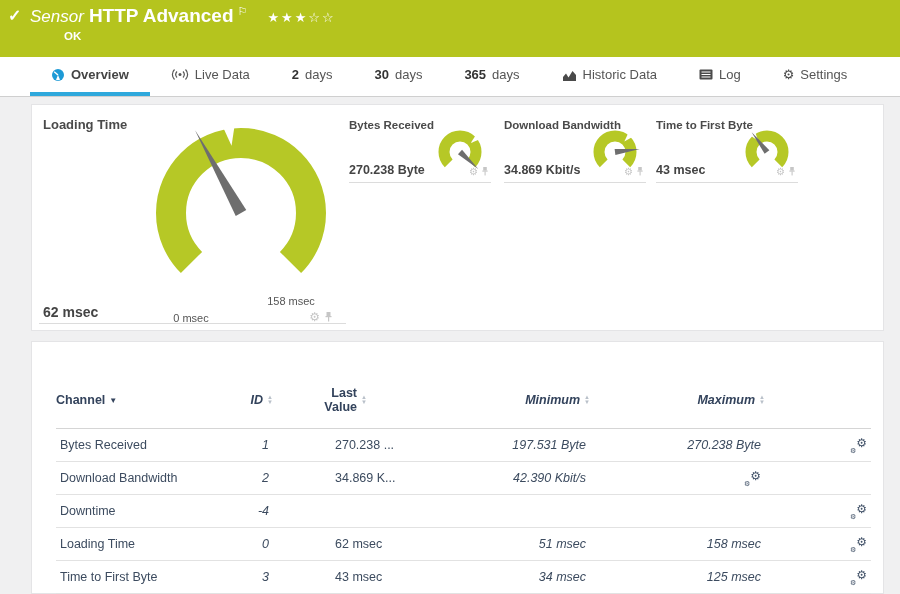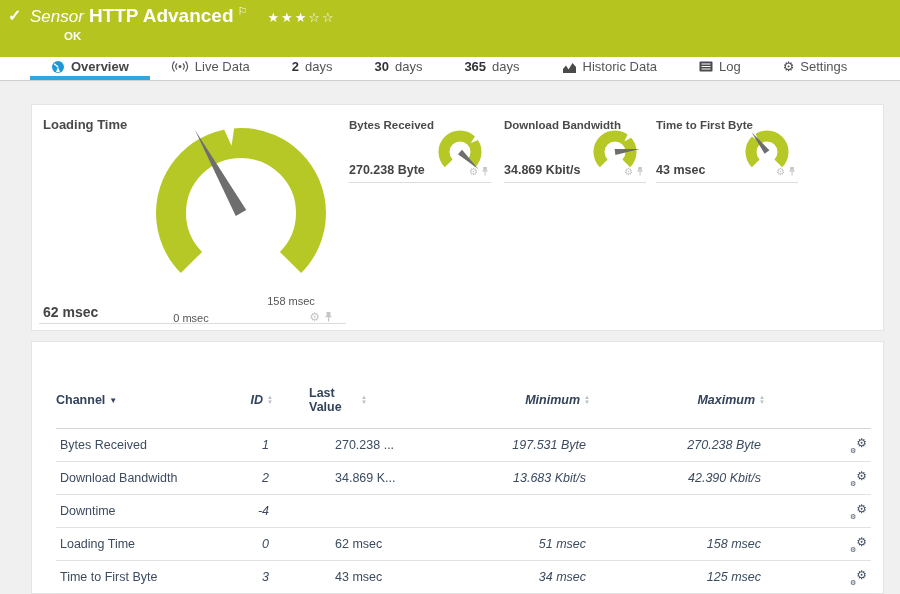--- a/index.html
+++ b/index.html
@@ -10,21 +10,21 @@
   .hdr { position:absolute; left:0; top:0; width:900px; height:57px; background:#b5c41e; color:#fff; }
   .hdr-row { position:absolute; left:30px; top:5px; display:flex; align-items:baseline; }
   .hdr-check { position:absolute; left:8px; top:6px; font-size:16px; font-weight:bold; color:#fff; }
   .hdr-kind { font-style:italic; font-size:17px; margin-right:5px; }
   .hdr-title { font-weight:bold; font-size:19px; }
   .hdr-flag { font-size:11px; margin-left:4px; position:relative; top:-7px; }
   .hdr-stars { font-size:13px; letter-spacing:2px; margin-left:20px; }
   .hdr-status { position:absolute; left:64px; top:30px; font-size:11.5px; font-weight:bold; }
 
   
-  .tabs { position:absolute; left:0; top:57px; width:900px; height:24px; background:#fff;
+  .tabs { position:absolute; left:0; top:57px; width:900px; height:40px; background:#fff;
           border-bottom:1px solid #cfcfcf; display:flex; padding-left:30px;text-align:right; }
   .tab { display:flex; align-items:center; gap:6px; padding:0 21px; font-size:13px; color:#555;
          border-bottom:4px solid transparent; cursor:pointer; white-space:nowrap; }
   .tab.active { border-bottom-color:#2ea8dc; color:#444; font-weight:bold; }
   .tab b { color:#333; font-size:13px; }
   .ticon { display:inline-flex; align-items:center; }
   .gear-glyph { font-size:13px; color:#4a4a4a; font-style:normal; }
 
   
   .panel { position:absolute; left:31px; width:853px; background:#fff; border:1px solid #e4e4e6; }
@@ -50,21 +50,21 @@
   .mini-value { position:absolute; left:0; bottom:5px; font-size:12.5px; font-weight:bold; color:#444; }
   .mini-icons { position:absolute; right:2px; bottom:2px; display:flex; gap:3px; align-items:center; }
   .mini-icons .light-gear { font-size:10px; }
 
   
   .tbl { position:absolute; left:24px; top:44px; width:815px; }
   .trow { display:grid; grid-template-columns:185px 32px 130px 187px 175px 106px; align-items:center; }
   .thead { font-size:12.5px; font-weight:bold; color:#33435c; padding-bottom:14px; }
   .thead .cell { display:flex; align-items:center; gap:4px; }
   .c-id, .c-min, .c-max { justify-content:flex-end; text-align:right;font-style:italic; }
-  .c-last { justify-content:center; text-align:left; }
+  .c-last { justify-content:center; text-align:right; }
   .hdr-line { height:1px; background:#d5d5d5; }
   .drow { height:33px; font-size:12.5px; color:#3c4b5f; border-bottom:1px solid #e2e2e2; cursor:pointer; }
   .drow:first-of-type { height:37px; }
   .drow .cell { padding:0 4px; }
   .drow .c-id, .drow .c-min, .drow .c-max { text-align:right; }
   .drow .c-last { text-align:left; padding-left:62px; }
   .c-act { display:flex; justify-content:flex-end; padding-right:24px; }
   .sort-single { font-size:8px; color:#33435c; }
   .sort-dbl { display:flex; flex-direction:column; line-height:5px; font-size:6px; color:#b9c0c9; }
   .gears { position:relative; width:17px; height:15px; color:#44546a; cursor:pointer; }
@@ -284,21 +284,20 @@
             <i class="g-big">⚙</i>
             <i class="g-sml">⚙</i>
           </span>
         </div>
     </div>
 
     <div class="trow drow">
       <div class="cell">Download Bandwidth</div>
       <div class="cell c-id">2</div>
       <div class="cell c-last">34.869 K...</div>
-      <div class="cell c-min">13.683 Kbit/s</div>
       <div class="cell c-max">42.390 Kbit/s</div>
       <div class="cell c-act">
           <span class="gears">
             <i class="g-big">⚙</i>
             <i class="g-sml">⚙</i>
           </span>
         </div>
     </div>
 
     <div class="trow drow">

